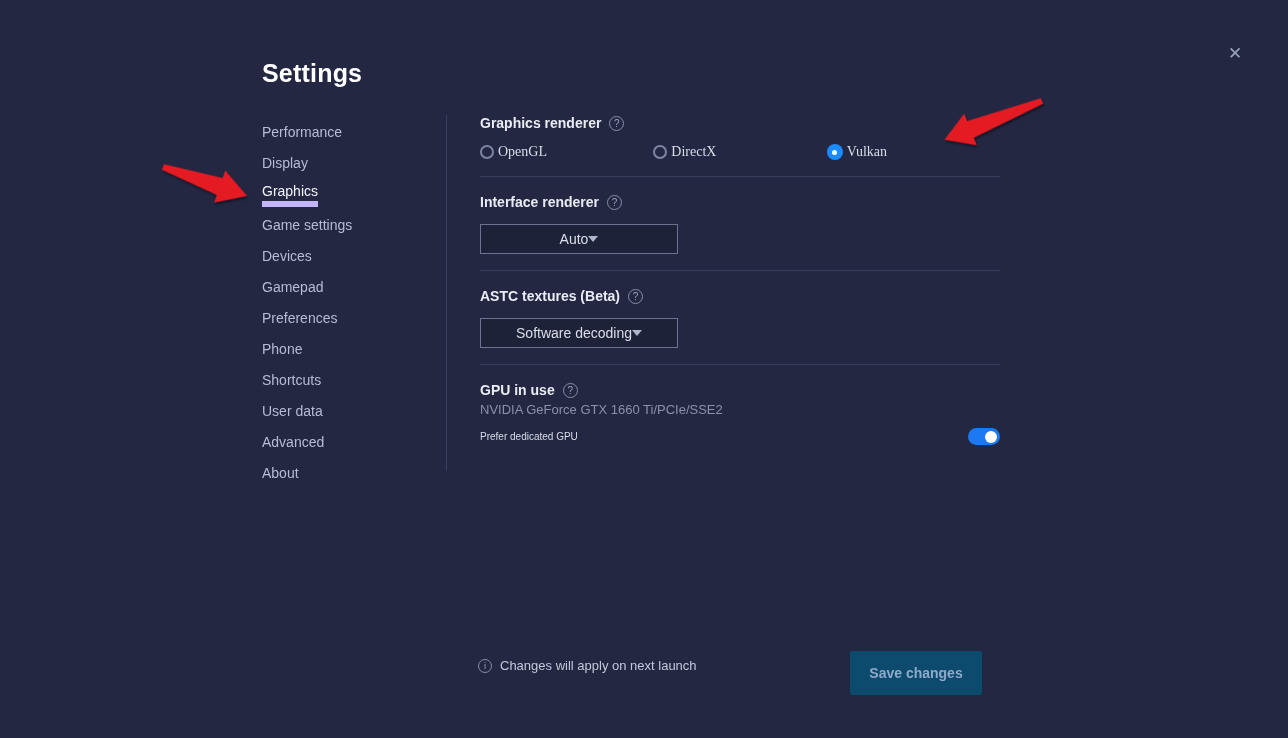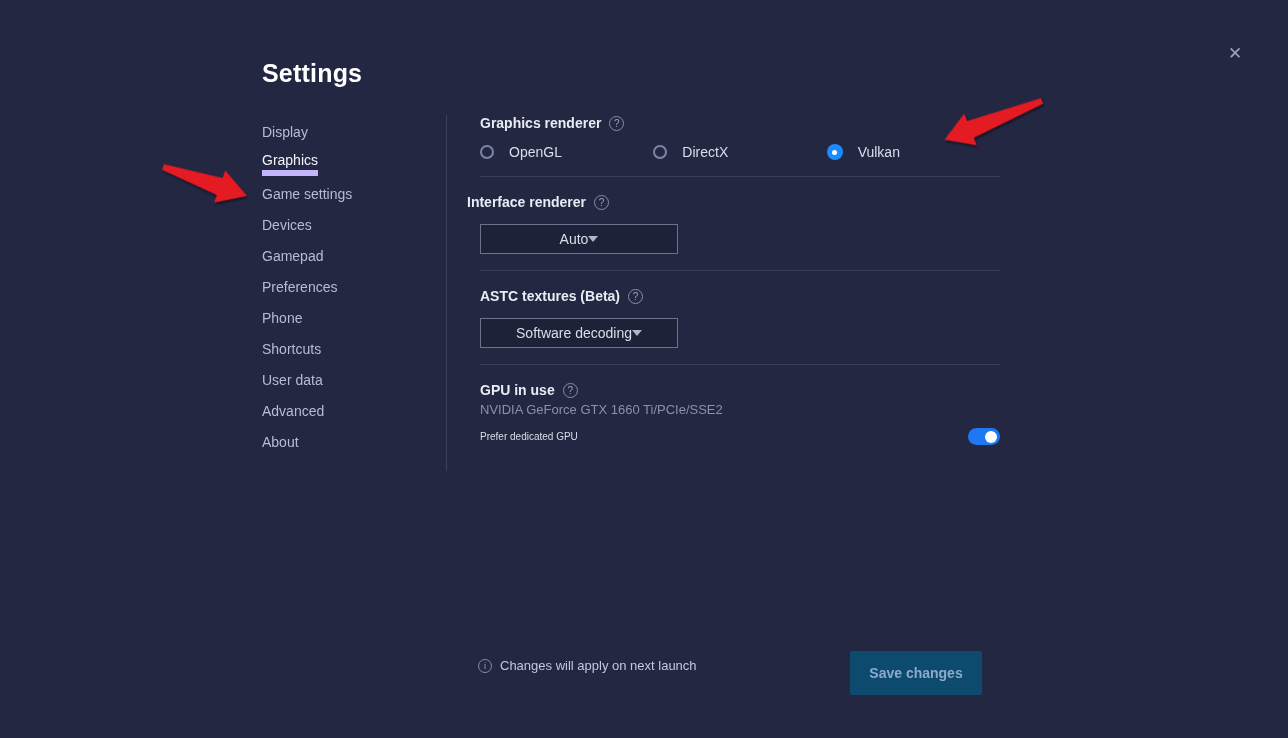--- a/index.html
+++ b/index.html
@@ -51,21 +51,21 @@
     display:flex; align-items:center; gap:8px;
   }
   .help-icon {
     width:15px; height:15px; border:1px solid #868ea8; border-radius:50%;
     font-size:10px; line-height:13px; text-align:center; color:#9aa3bb;
     font-weight:400; cursor:pointer; display:inline-block;
   }
 
   
   .radio-row { left:480px; top:144px; width:520px; display:flex; }
-  .radio-opt { width:200px; display:flex; align-items:center; gap:15px; cursor:pointer; }
+  .radio-opt { width:200px; display:flex; align-items:center; gap:4px; cursor:pointer;font-family:Liberation Serif, serif; }
   .radio-circle {
     width:14px; height:14px; border-radius:50%;
     border:2px solid #7c86a2; background:transparent;
     display:flex; align-items:center; justify-content:center;
   }
   .radio-opt.checked .radio-circle { border:none; background:#1a8cff; width:16px; height:16px; }
   .radio-opt.checked .radio-dot { width:5px; height:5px; border-radius:50%; background:#ffffff; }
   .radio-label { font-size:14px; color:#d9deeb; }
 
   
@@ -120,20 +120,23 @@
   .arrows { left:0; top:0; width:1288px; height:738px; pointer-events:none; }
 </style>
 </head>
 <body>
 
 <div class="abs page-title">Settings</div>
 
 <div class="abs close-btn">✕</div>
 
 <div class="abs sidebar">
+  <div class="side-item">
+      <span>Performance</span>
+    </div>
   <div class="side-item">
       <span>Display</span>
     </div>
   <div class="side-item selected">
       <span>Graphics</span>
     </div>
   <div class="side-item">
       <span>Game settings</span>
     </div>
   <div class="side-item">
@@ -183,21 +186,21 @@
   </div>
   <div class="radio-opt checked">
     <span class="radio-circle">
         <span class="radio-dot"></span>
       </span>
     <span class="radio-label">Vulkan</span>
   </div>
 </div>
 <div class="abs h-divider" style="top:176px;"></div>
 
-<div class="abs sec-label" style="left:455px; top:194px;padding-left:12px;">
+<div class="abs sec-label" style="left:468px; top:194px;padding-left:12px;">
   <span>Interface renderer</span>
   <span class="help-icon">?</span>
 </div>
 <div class="abs dropdown" style="left:480px; top:224px;">
   <span class="value">Auto</span>
   <span class="chevron-down"></span>
 </div>
 <div class="abs h-divider" style="top:270px;"></div>
 
 <div class="abs sec-label" style="left:480px; top:288px;">

